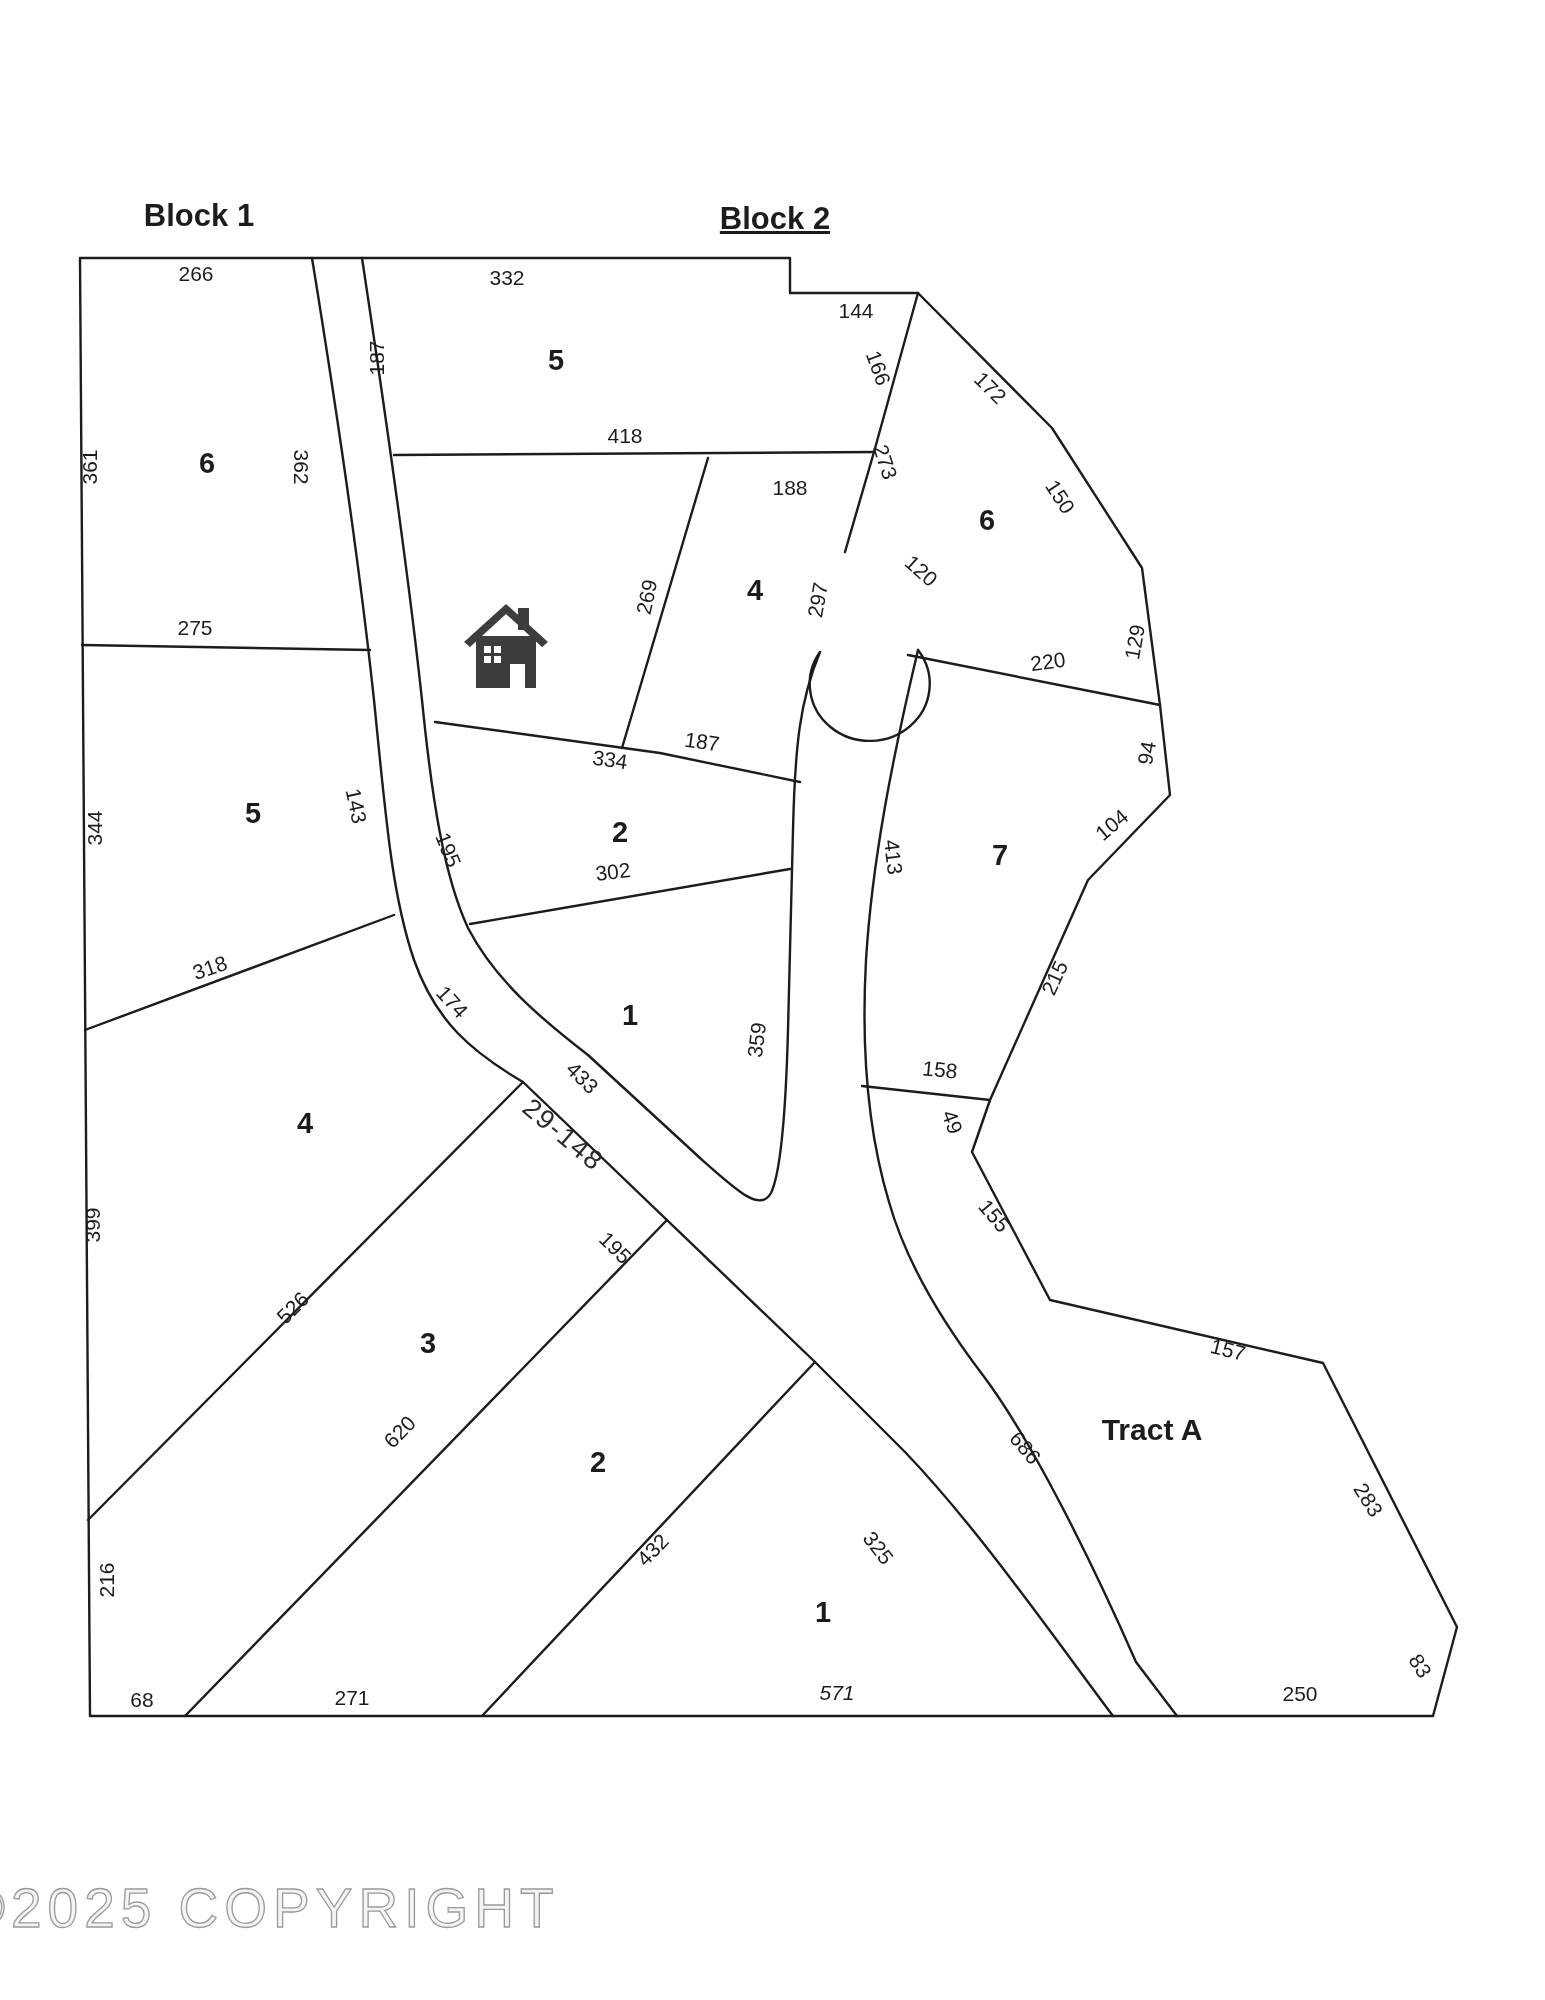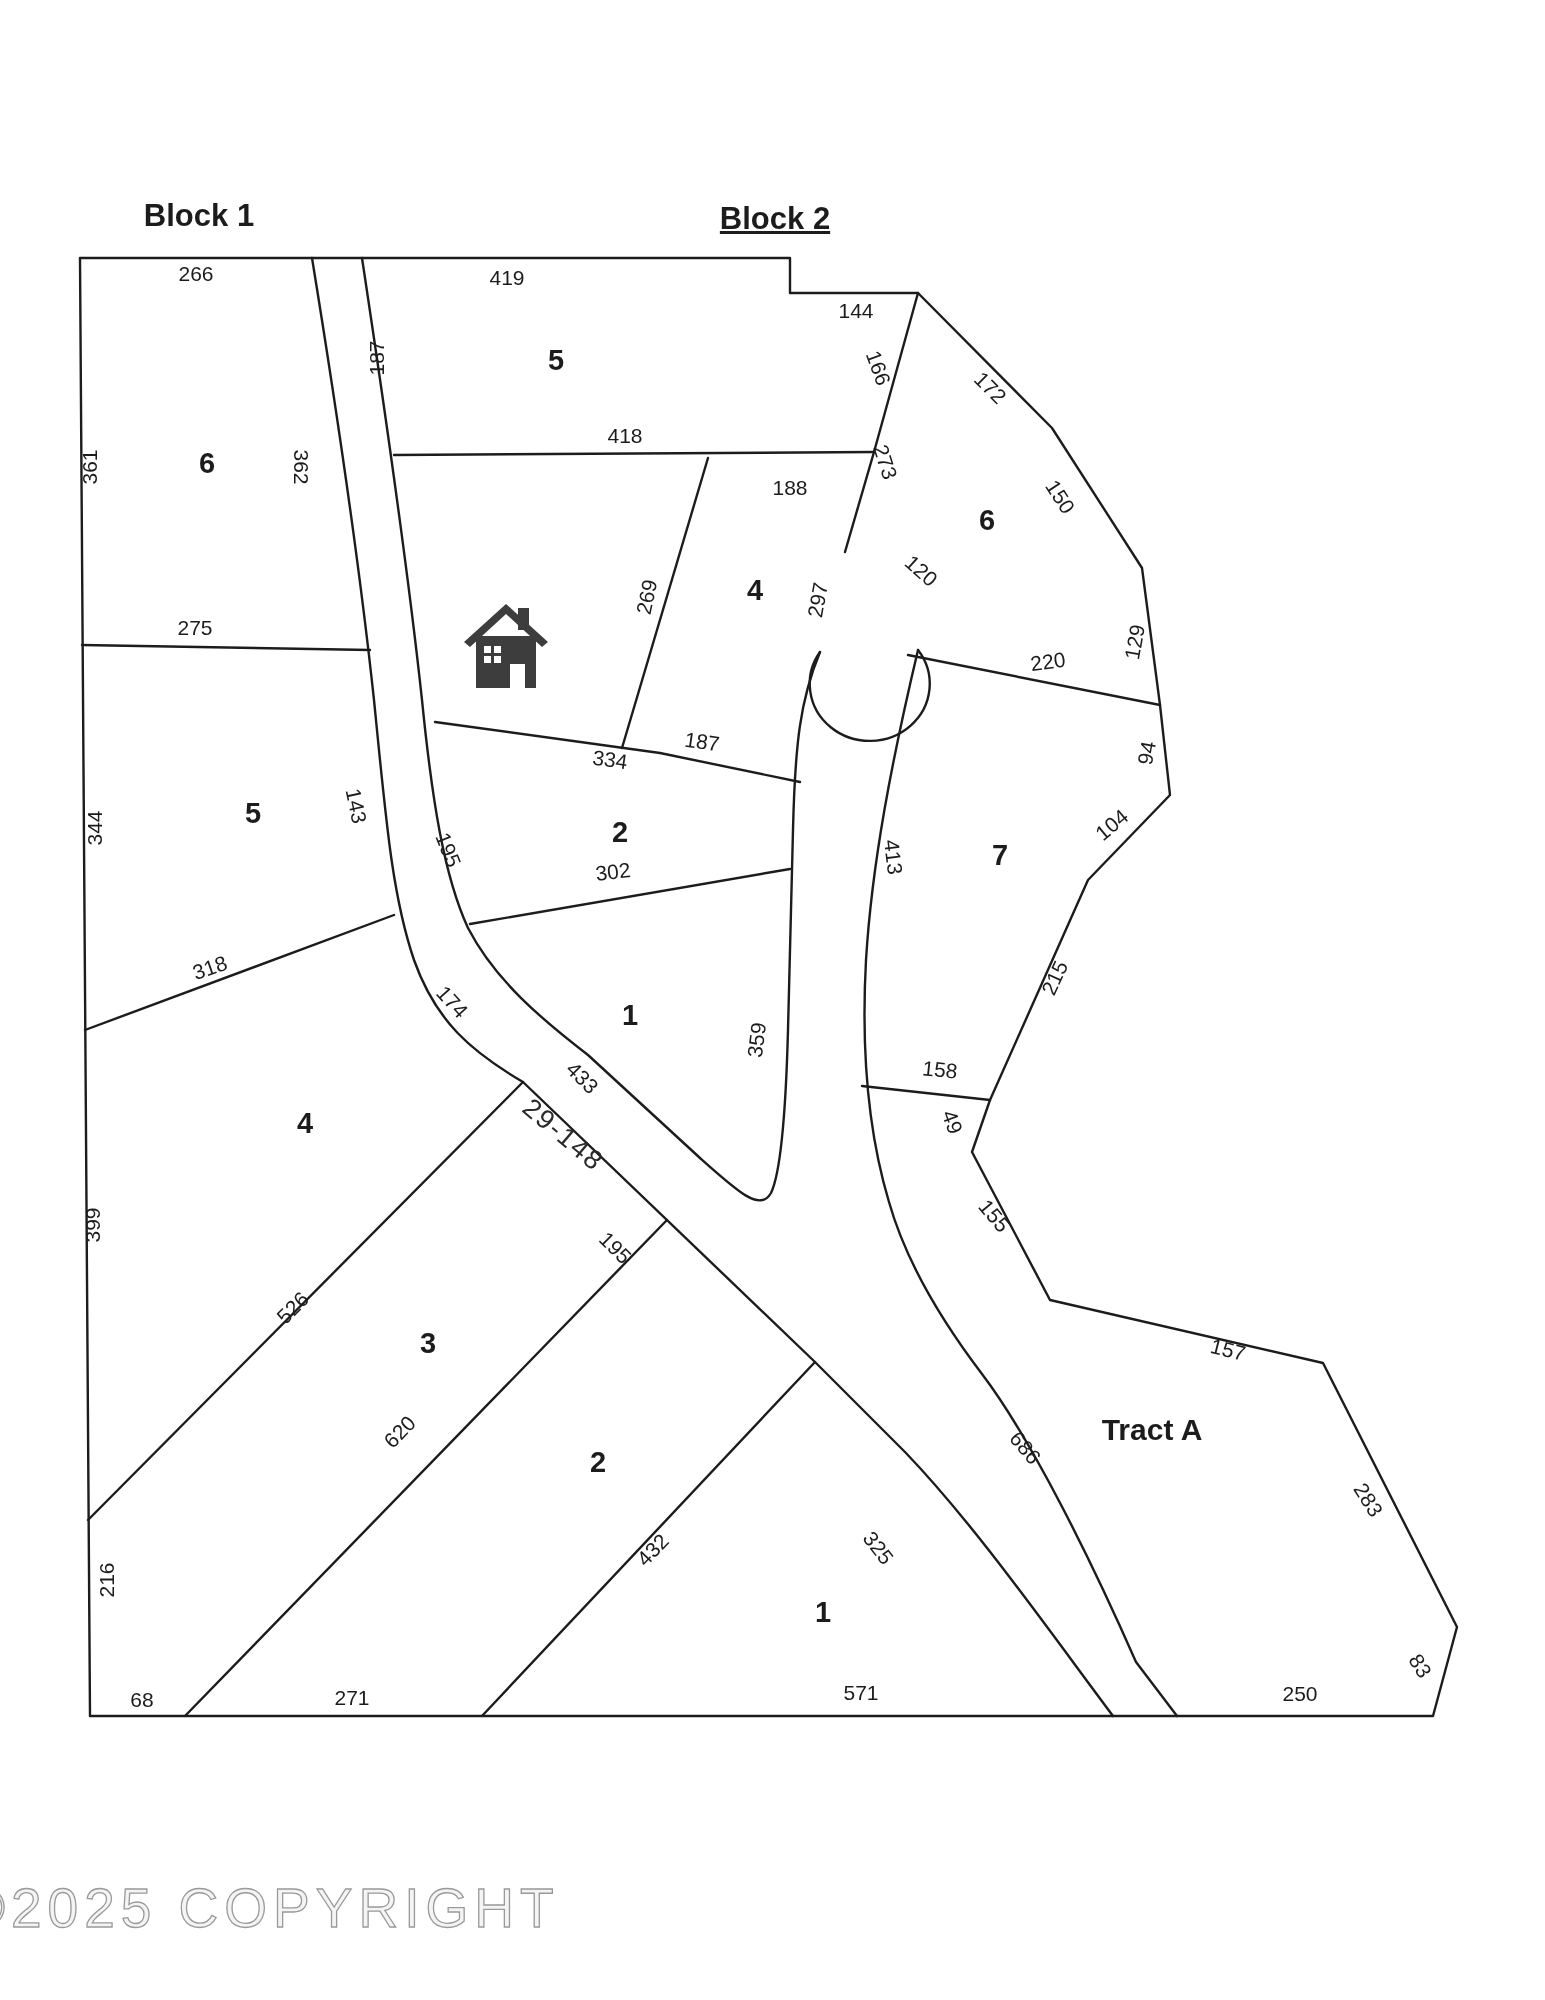--- a/index.html
+++ b/index.html
@@ -92,25 +92,25 @@
       <div class="lbl dim" style="left: 356px; top: 806px; transform: translate(-50%, -50%) rotate(78deg);">143</div>
       <div class="lbl dim" style="left: 210px; top: 968px; transform: translate(-50%, -50%) rotate(-19deg);">318</div>
       <div class="lbl dim" style="left: 93px; top: 1225px; transform: translate(-50%, -50%) rotate(-90deg);">399</div>
       <div class="lbl dim" style="left: 452px; top: 1002px; transform: translate(-50%, -50%) rotate(48deg);">174</div>
       <div class="lbl dim" style="left: 293px; top: 1308px; transform: translate(-50%, -50%) rotate(-45deg);">526</div>
       <div class="lbl dim" style="left: 107px; top: 1580px; transform: translate(-50%, -50%) rotate(-90deg);">216</div>
       <div class="lbl dim" style="left: 400px; top: 1432px; transform: translate(-50%, -50%) rotate(-46deg);">620</div>
       <div class="lbl dim" style="left: 142px; top: 1700px; transform: translate(-50%, -50%) rotate(0deg);">68</div>
       <div class="lbl dim" style="left: 352px; top: 1698px; transform: translate(-50%, -50%) rotate(0deg);">271</div>
       <div class="lbl dim" style="left: 653px; top: 1550px; transform: translate(-50%, -50%) rotate(-46deg);">432</div>
-      <div class="lbl dim" style="left: 861px; top: 1693px; transform: translate(-50%, -50%) rotate(0deg);">571</div>
+      <div class="lbl dim" style="left: 837px; top: 1693px; transform: translate(-50%, -50%) rotate(0deg); font-style: italic;">571</div>
       <div class="lbl dim" style="left: 615px; top: 1248px; transform: translate(-50%, -50%) rotate(45deg);">195</div>
       <div class="lbl dim" style="left: 878px; top: 1548px; transform: translate(-50%, -50%) rotate(52deg);">325</div>
       <div class="lbl hand" style="left: 563px; top: 1135px; transform: translate(-50%, -50%) rotate(40deg);">29-148</div>
-      <div class="lbl dim" style="left: 507px; top: 278px; transform: translate(-50%, -50%) rotate(0deg);">419</div>
+      <div class="lbl dim" style="left: 507px; top: 278px; transform: translate(-50%, -50%) rotate(0deg);">332</div>
       <div class="lbl dim" style="left: 377px; top: 358px; transform: translate(-50%, -50%) rotate(-90deg);">187</div>
       <div class="lbl dim" style="left: 856px; top: 311px; transform: translate(-50%, -50%) rotate(0deg);">144</div>
       <div class="lbl dim" style="left: 625px; top: 436px; transform: translate(-50%, -50%) rotate(0deg);">418</div>
       <div class="lbl dim" style="left: 790px; top: 488px; transform: translate(-50%, -50%) rotate(0deg);">188</div>
       <div class="lbl dim" style="left: 878px; top: 368px; transform: translate(-50%, -50%) rotate(70deg);">166</div>
       <div class="lbl dim" style="left: 885px; top: 462px; transform: translate(-50%, -50%) rotate(72deg);">273</div>
       <div class="lbl dim" style="left: 990px; top: 388px; transform: translate(-50%, -50%) rotate(45deg);">172</div>
       <div class="lbl dim" style="left: 1060px; top: 497px; transform: translate(-50%, -50%) rotate(57deg);">150</div>
       <div class="lbl dim" style="left: 1135px; top: 642px; transform: translate(-50%, -50%) rotate(-80deg);">129</div>
       <div class="lbl dim" style="left: 1147px; top: 753px; transform: translate(-50%, -50%) rotate(-80deg);">94</div>

